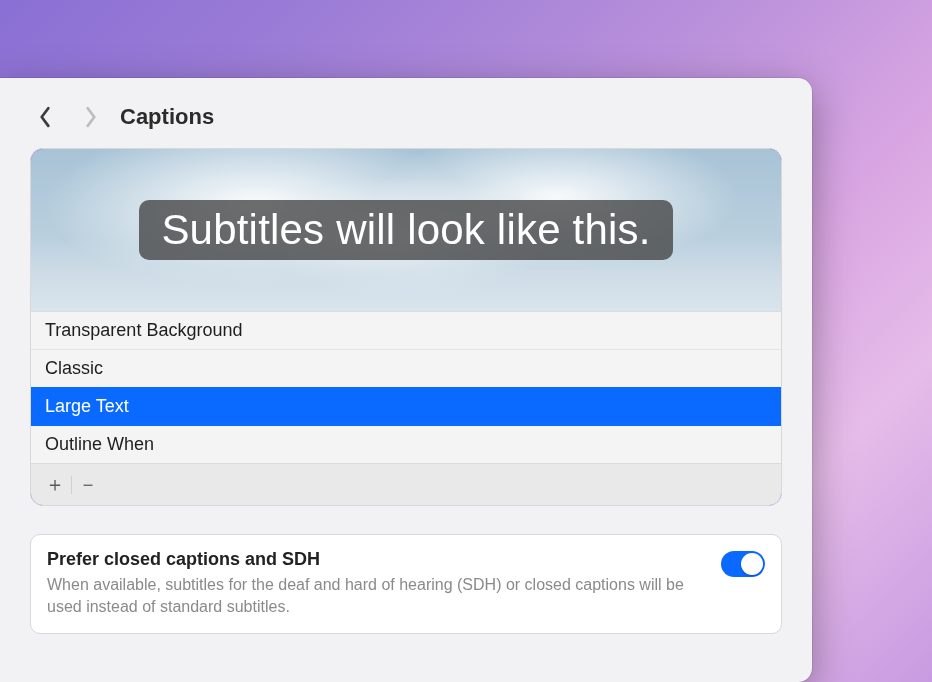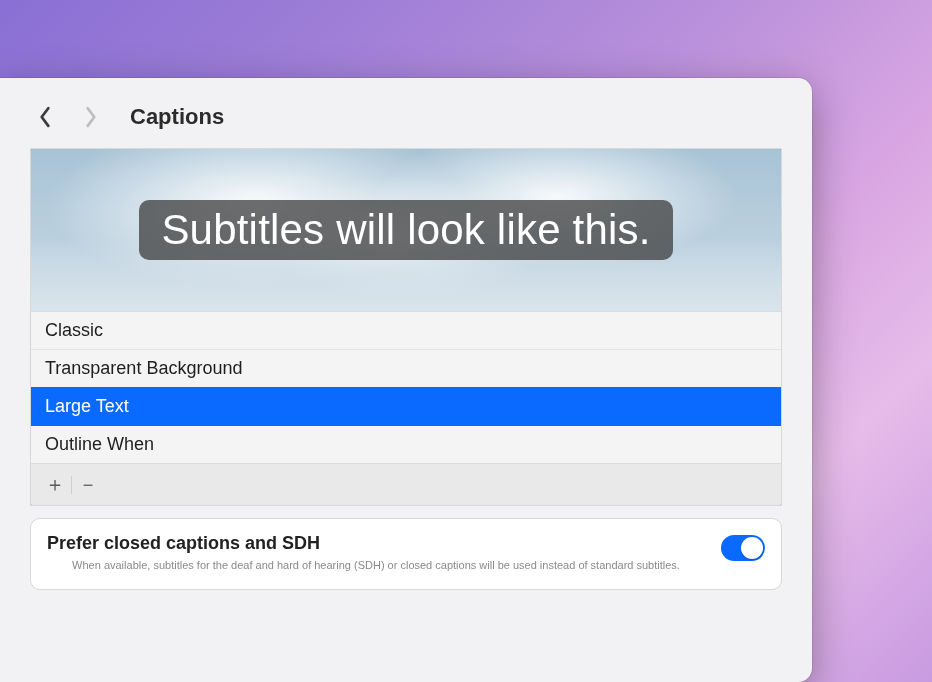--- a/index.html
+++ b/index.html
@@ -47,26 +47,25 @@
       width: 18px;
       height: 22px;
       display: block;
     }
     .nav-arrow.back svg { stroke: #3c3c3c; }
     .nav-arrow.forward svg { stroke: #bdbdbd; }
     .title {
       font-size: 22px;
       font-weight: 700;
       color: #2b2b2b;
-      margin-left: 10px;
     }
     .preview-card {
       width: 100%;
       border: 1px solid #d8d8d8;
-      border-radius: 2px;
+      border-radius: 13px;
       overflow: hidden;
       background: #6d28d9;
     }
     .preview-area {
       height: 162px;
       position: relative;
       background:
         linear-gradient(180deg, rgba(255,255,255,0) 0%, rgba(255,255,255,0) 55%, #d9e4ec 100%),
         radial-gradient(ellipse 300px 120px at 30% 35%, rgba(255,255,255,0.95) 0%, rgba(255,255,255,0) 70%),
         radial-gradient(ellipse 260px 100px at 70% 30%, rgba(255,255,255,0.9) 0%, rgba(255,255,255,0) 70%),
@@ -129,43 +128,42 @@
       font-weight: 400;
       color: #5a5a5a;
       cursor: default;
     }
     .footer-divider {
       width: 1px;
       height: 18px;
       background: #cfcfcf;
     }
     .pref-card {
-      margin-top: 12px;
+      margin-top: 28px;
       border: 1px solid #d8d8d8;
       border-radius: 10px;
       background: #fff;
       padding: 14px 16px 16px 16px;
       display: flex;
       align-items: flex-start;
       gap: 16px;
     }
     .pref-text {
       flex: 1;
     }
     .pref-title {
       font-size: 18px;
       font-weight: 600;
       color: #222;
       margin-bottom: 4px;
     }
     .pref-desc {
-      font-size: 11px;
+      font-size: 16px;
       color: #8a8a8d;
       line-height: 1.35;
-      text-align: center;
     }
     .toggle {
       width: 44px;
       height: 26px;
       background: #0a6aff;
       border-radius: 13px;
       position: relative;
       flex-shrink: 0;
       margin-top: 2px;
       cursor: default;
@@ -204,24 +202,24 @@
     </div>
 
     <div class="preview-card">
 
       <div class="preview-area">
         <div class="subtitle-chip">Subtitles will look like this.</div>
       </div>
 
       <div class="style-list">
         <div class="style-row">
+          <span>Transparent Background</span>
+        </div>
+        <div class="style-row">
           <span>Classic</span>
-        </div>
-        <div class="style-row">
-          <span>Transparent Background</span>
         </div>
         <div class="style-row selected">
           <span>Large Text</span>
         </div>
         <div class="style-row">
           <span>Outline When</span>
         </div>
       </div>
 
       <div class="list-footer">

